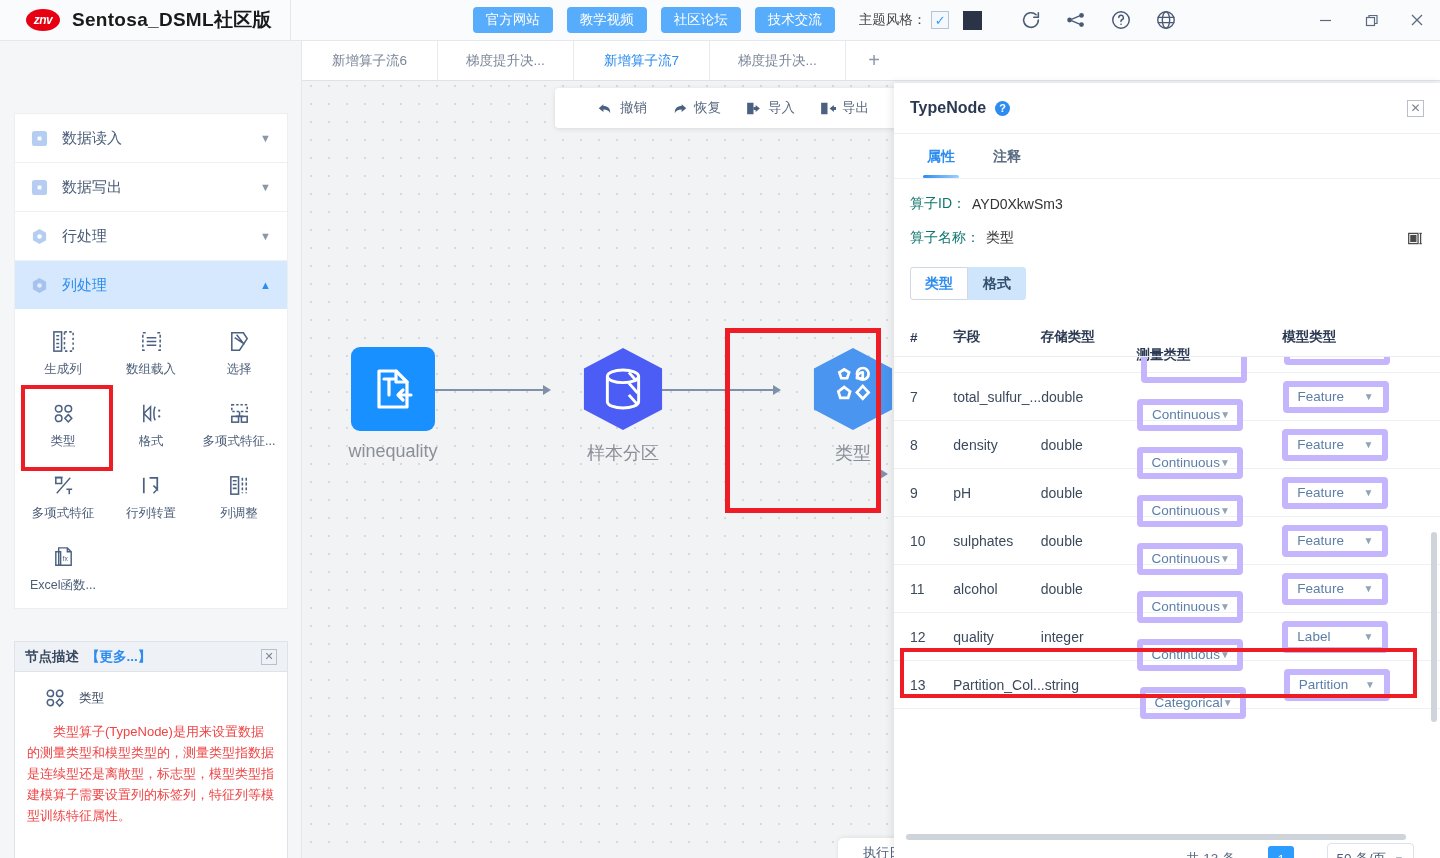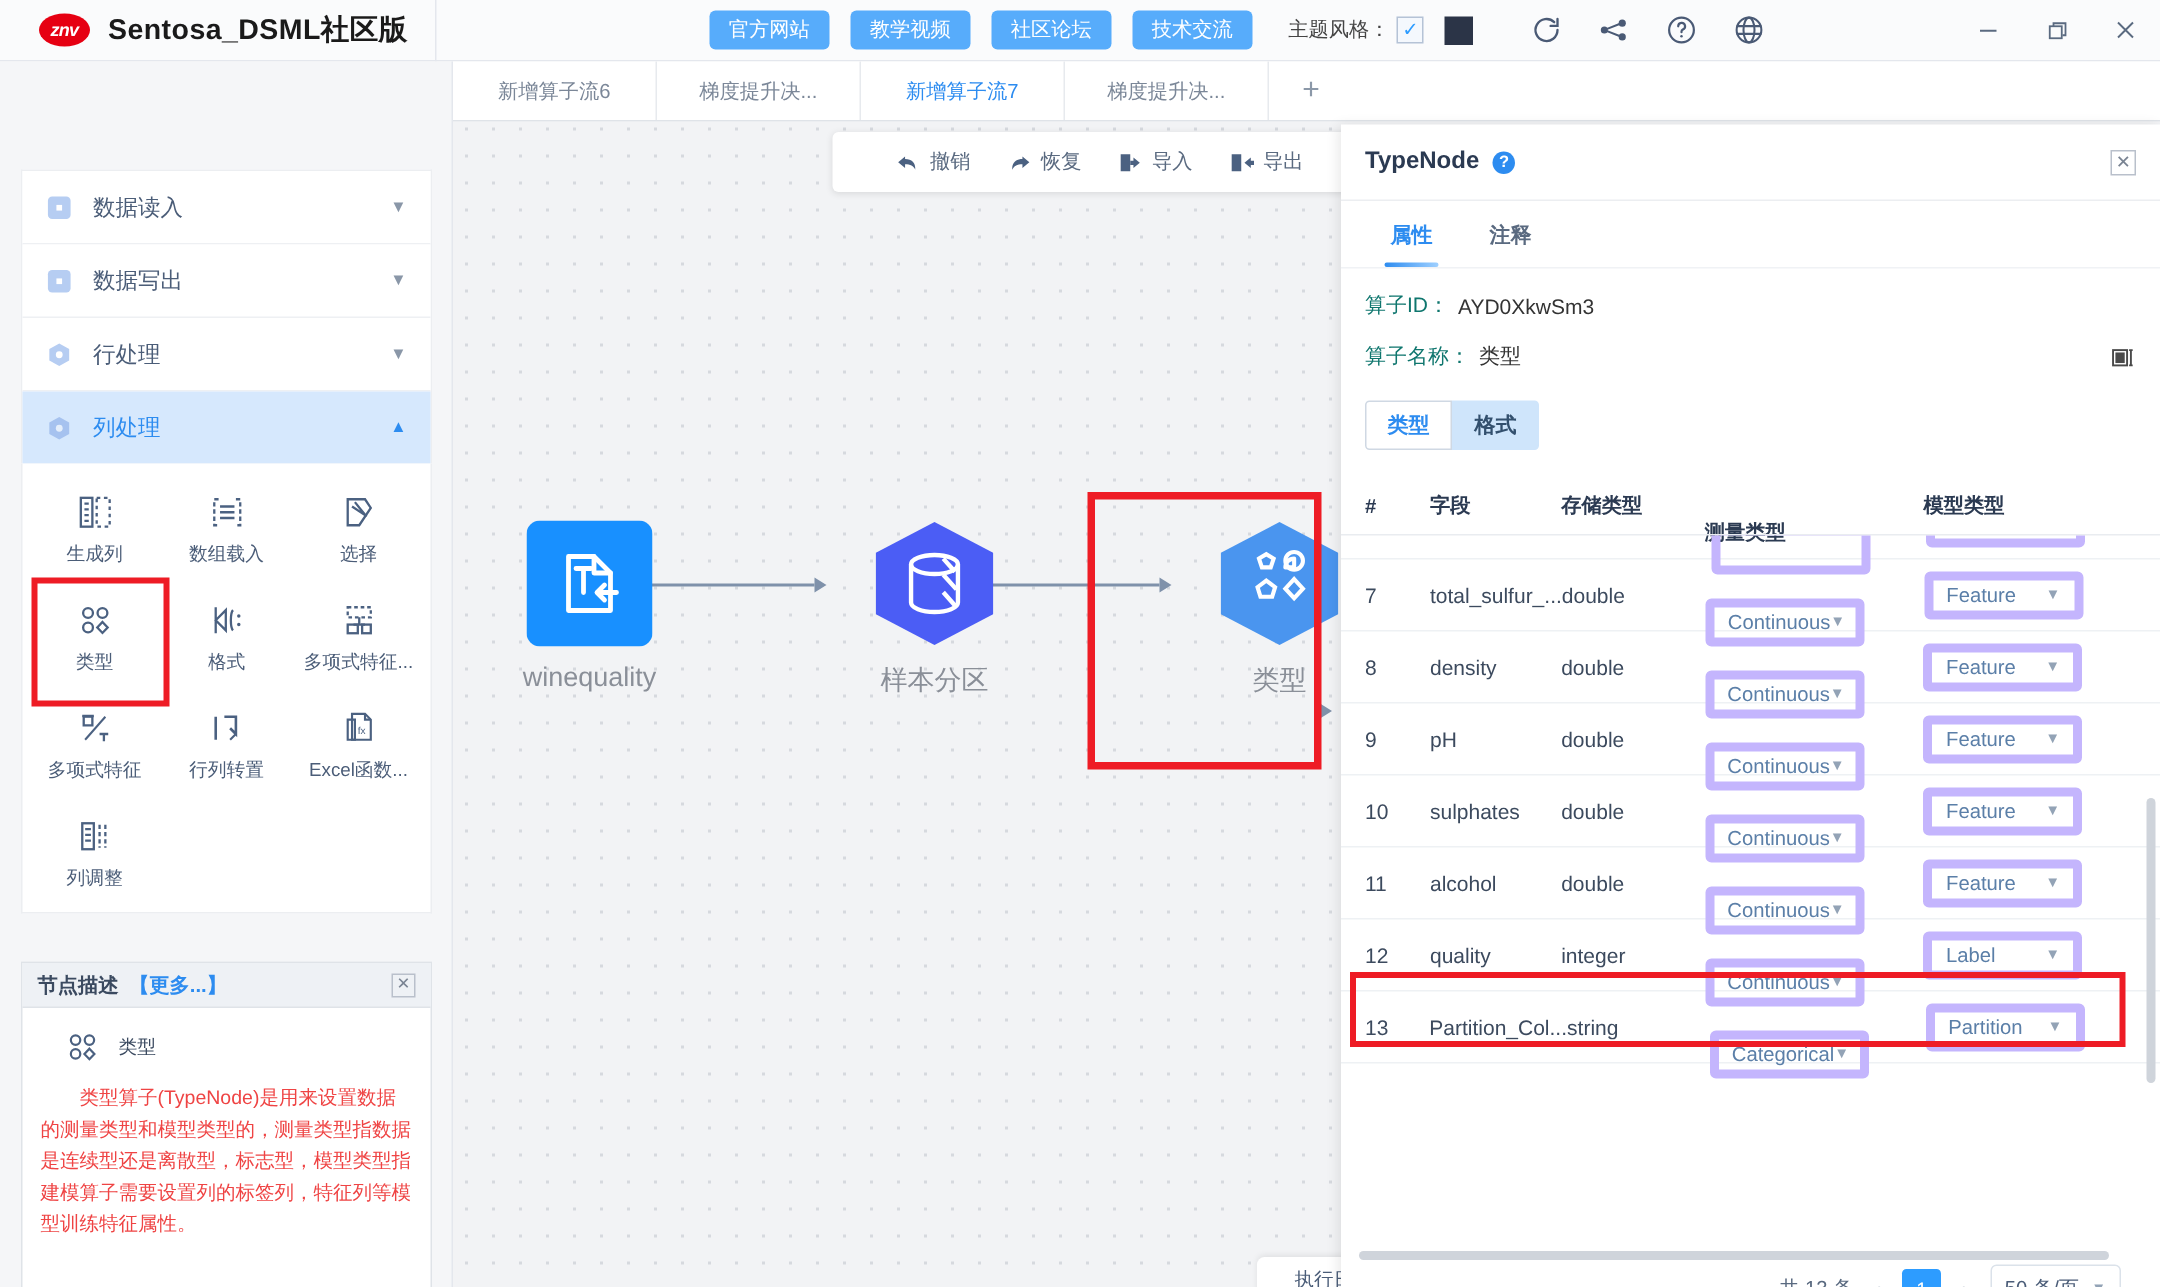--- a/index.html
+++ b/index.html
@@ -573,39 +573,39 @@
         <svg viewBox="0 0 26 26" fill="none" stroke="currentColor" stroke-width="1.8">
           <path d="M5 5v16"></path>
             <path d="M11 5h8v12l-4-4"></path>
             <path d="M19 17l-4 4" stroke-width="1.5"></path>
         </svg>
       </span>
       <span class="op-name">行列转置</span>
     </div>
     <div class="op-cell">
       <span class="op-ico">
+        <svg viewBox="0 0 26 26" fill="none" stroke="currentColor" stroke-width="1.6">
+          <rect x="4" y="4" width="8" height="18"></rect>
+            <path d="M6 8h4M6 12h4M6 16h4"></path>
+          <path d="M16 5v16M20 5v16" stroke-dasharray="3 2"></path>
+        </svg>
+      </span>
+      <span class="op-name">列调整</span>
+    </div>
+
+    <div class="op-cell">
+      <span class="op-ico">
         <svg viewBox="0 0 26 26" fill="none" stroke="currentColor" stroke-width="1.5">
           <path d="M8 3h9l4 4v14H8z"></path>
             <path d="M17 3v4h4"></path>
             <path d="M5 7h5v14H5z" fill="none"></path>
           <text x="12" y="17" font-size="7" fill="currentColor" stroke="none">fx</text>
         </svg>
       </span>
       <span class="op-name">Excel函数...</span>
-    </div>
-
-    <div class="op-cell">
-      <span class="op-ico">
-        <svg viewBox="0 0 26 26" fill="none" stroke="currentColor" stroke-width="1.6">
-          <rect x="4" y="4" width="8" height="18"></rect>
-            <path d="M6 8h4M6 12h4M6 16h4"></path>
-          <path d="M16 5v16M20 5v16" stroke-dasharray="3 2"></path>
-        </svg>
-      </span>
-      <span class="op-name">列调整</span>
     </div>
   </div>
 
   <div id="desc-panel">
     <div id="desc-head">
       <span id="desc-title">节点描述</span>
       <span id="desc-more">【更多...】</span>
       <span id="desc-close">✕</span>
     </div>
     <div id="desc-body">

